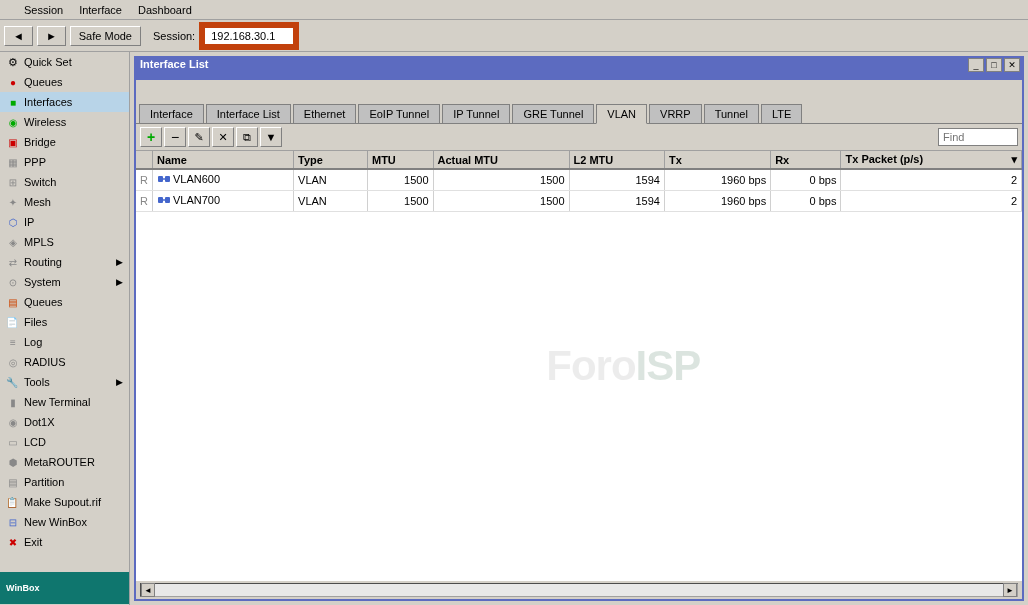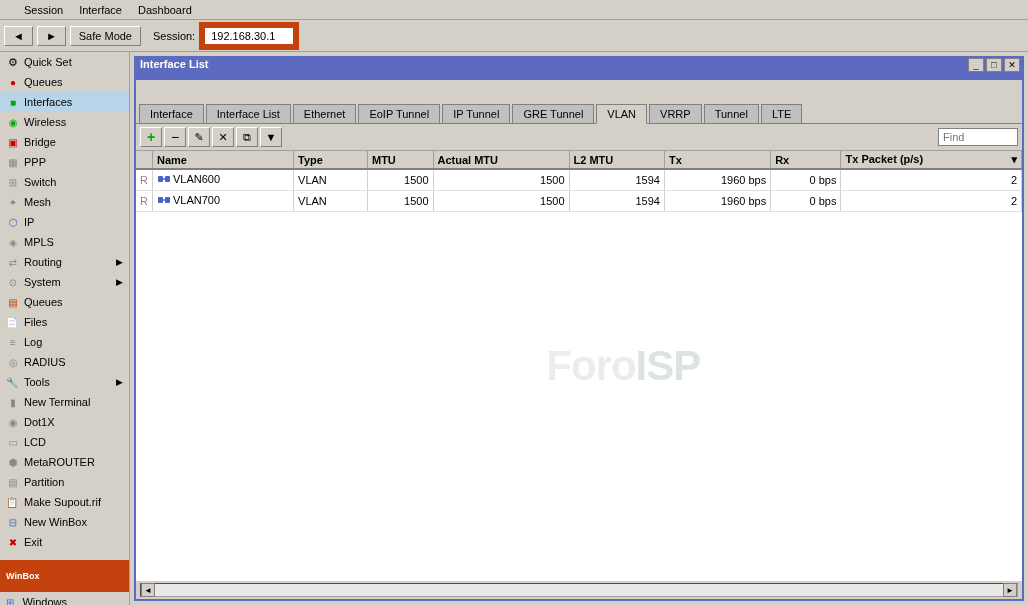--- a/index.html
+++ b/index.html
@@ -454,21 +454,21 @@
         <span style="color:#4466cc; font-size:10px;">⊟</span>
       </span>
       <span>New WinBox</span>
     </div>
     <div class="sidebar-item">
       <span class="sidebar-icon">
         <span style="color:#cc0000; font-size:10px;">✖</span>
       </span>
       <span>Exit</span>
     </div>
-    <div style="height:32px; display:flex; align-items:center; background:#c2410c; margin-top:8px;">
+    <div style="height:32px; display:flex; align-items:center; background:#0f766e; margin-top:20px;">
       <span style="color:white; font-size:9px; padding:2px 6px; writing-mode:horizontal-tb; font-weight:bold;">WinBox</span>
     </div>
     <div class="sidebar-item">
       <span style="color:#4466cc; font-size:10px; margin-right:4px;">⊞</span>
       <span>Windows</span>
     </div>
   </div>
 
   <div class="content-area">
     <div class="window">

